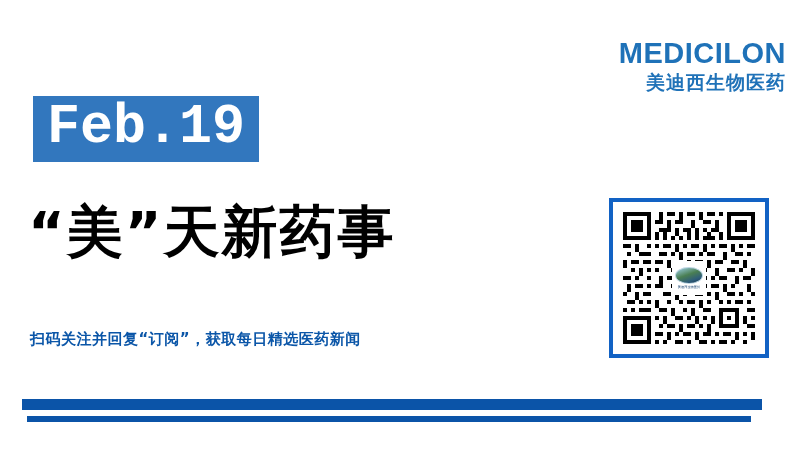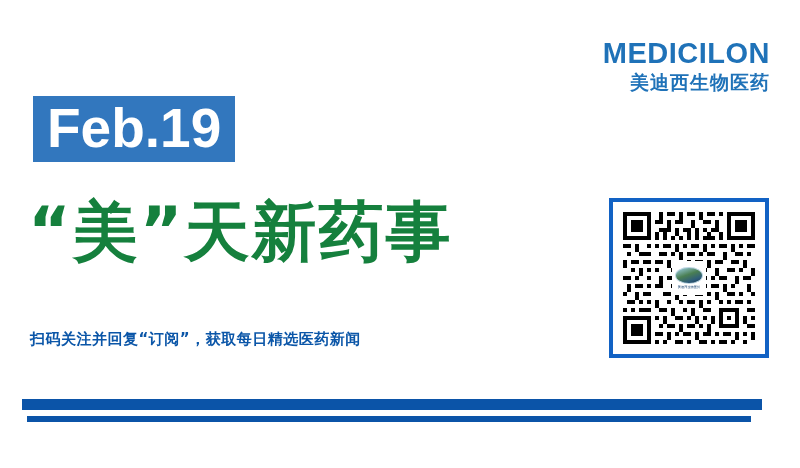--- a/index.html
+++ b/index.html
@@ -14,21 +14,21 @@
     position: relative;
     width: 800px;
     height: 468px;
     background: #ffffff;
     overflow: hidden;
   }
 
   
   .brand {
     position: absolute;
-    left: 588px;
+    left: 604px;
     top: 38px;
     width: 182px;
     text-align: right;
   }
   .brand-name {
     font-family: "Liberation Sans", sans-serif;
     font-weight: bold;
     font-size: 29px;
     letter-spacing: 0.5px;
     color: #1f72b8;
@@ -46,39 +46,39 @@
     white-space: nowrap;
   }
 
   
   .date-badge {
     position: absolute;
     left: 33px;
     top: 96px;
     background: #3277be;
     color: #ffffff;
-    font-family: Liberation Sans, sans-serif;
+    font-family: Liberation Mono, monospace;
     font-weight: bold;
     font-size: 55px;
     line-height: 60px;
     padding: 2px 14px 4px 14px;
     letter-spacing: 0px;
     white-space: nowrap;
   }
 
   
   .headline {
     position: absolute;
     left: 28px;
     top: 186px;
     font-family: "DejaVu Sans", sans-serif;
     font-weight: bold;
-    font-size: 65px;
+    font-size: 56px;
     line-height: 92px;
-    color: #15803d;
+    color: #000000;
     letter-spacing: 2px;
     white-space: nowrap;
   }
 
   
   .subtitle {
     position: absolute;
     left: 30px;
     top: 323px;
     font-family: "DejaVu Sans", sans-serif;

